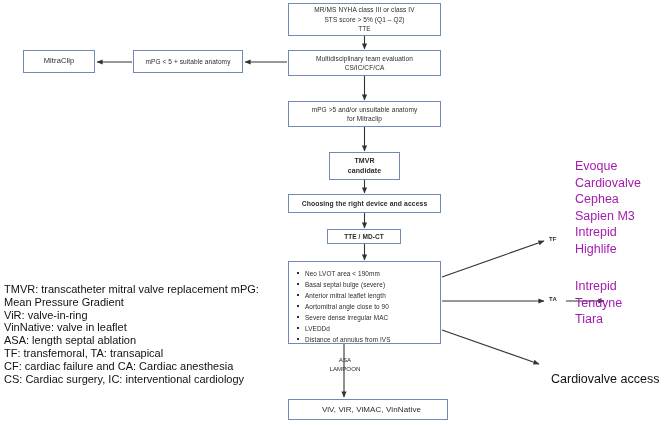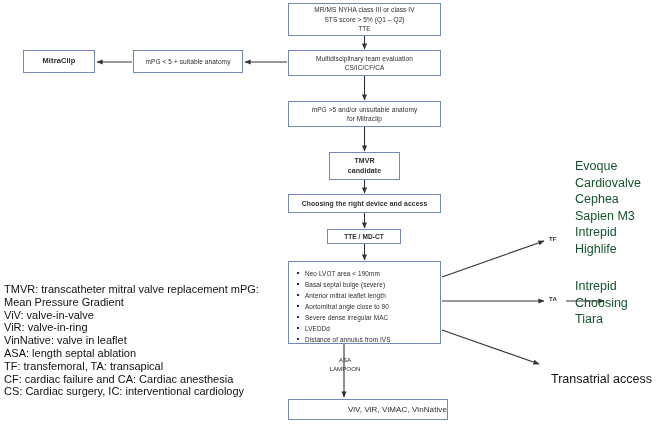--- a/index.html
+++ b/index.html
@@ -43,32 +43,32 @@
     color: #2b2b2b;
     letter-spacing: 0.1px;
   }
   .node .ln { display: block; white-space: nowrap; }
 
   
   #node-initial   { left: 288px; top: 3px;   width: 153px; height: 33px; }
   #node-mdt       { left: 288px; top: 50px;  width: 153px; height: 26px; }
   #node-mpg-low   { left: 133px; top: 50px;  width: 110px; height: 23px; }
   #node-mitraclip { left: 23px;  top: 50px;  width: 72px;  height: 23px;
-                    font-size: 7.5px; font-weight: bold; }
+                    font-size: 7.5px; font-weight: normal; }
   #node-mpg-high  { left: 288px; top: 101px; width: 153px; height: 26px; }
   #node-tmvr      { left: 329px; top: 152px; width: 71px;  height: 28px;
                     font-size: 7px; font-weight: bold; }
   #node-device    { left: 288px; top: 194px; width: 153px; height: 19px;
                     font-size: 6.8px; font-weight: bold; }
   #node-imaging   { left: 327px; top: 229px; width: 74px;  height: 15px;
                     font-size: 6.5px; font-weight: bold; }
   #node-criteria  { left: 288px; top: 261px; width: 153px; height: 83px;
                     display: block; text-align: left; padding: 6px 0 0 0; }
   #node-viv       { left: 288px; top: 399px; width: 160px; height: 21px;
-                    font-size: 8px; align-items: flex-end; padding-left: 7px; }
+                    font-size: 8px; align-items: center; padding-left: 7px; }
   #node-viv .ln   { text-align: left; }
 
   
   .bullets { margin: 0; padding: 0 4px 0 16px; list-style: none; }
   .bullets li {
     position: relative;
     font-size: 6.4px;
     line-height: 1.72;
     white-space: nowrap;
     color: #2b2b2b;
@@ -100,21 +100,21 @@
     font-weight: bold;
     letter-spacing: 0.2px;
   }
   #label-tf { left: 549px; top: 236px; }
   #label-ta { left: 549px; top: 296px; }
 
   .device-list {
     position: absolute;
     font-size: 12.5px;
     line-height: 16.6px;
-    color: #14532d;
+    color: #a21caf;
     white-space: nowrap;
   }
   #list-tf { left: 575px; top: 158px; }
   #list-ta { left: 575px; top: 278px; }
   #text-transatrial {
     position: absolute;
     left: 551px; top: 372px;
     font-size: 12.5px;
     color: #111111;
     white-space: nowrap;
@@ -224,30 +224,29 @@
     <div>Evoque</div>
     <div>Cardiovalve</div>
     <div>Cephea</div>
     <div>Sapien M3</div>
     <div>Intrepid</div>
     <div>Highlife</div>
   </div>
 
   <div class="device-list" id="list-ta">
     <div>Intrepid</div>
-    <div>Choosing</div>
+    <div>Tendyne</div>
     <div>Tiara</div>
   </div>
 
-  <div id="text-transatrial">Transatrial access</div>
+  <div id="text-transatrial">Cardiovalve access</div>
 
   <div id="legend">
     <div>TMVR: transcatheter mitral valve replacement mPG:</div>
     <div>Mean Pressure Gradient</div>
-    <div>ViV: valve-in-valve</div>
     <div>ViR: valve-in-ring</div>
     <div>VinNative: valve in leaflet</div>
     <div>ASA: length septal ablation</div>
     <div>TF: transfemoral, TA: transapical</div>
     <div>CF: cardiac failure and CA: Cardiac anesthesia</div>
     <div>CS: Cardiac surgery, IC: interventional cardiology</div>
   </div>
 
 </div>
 

